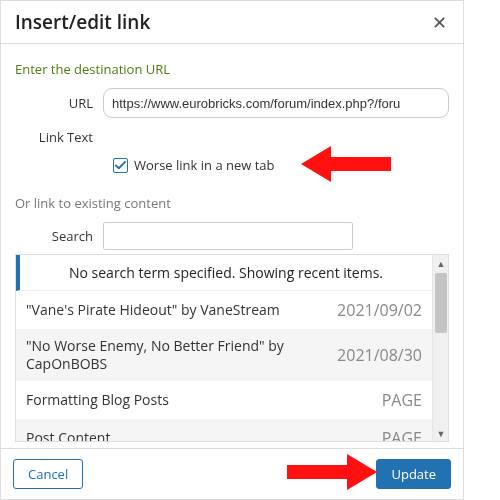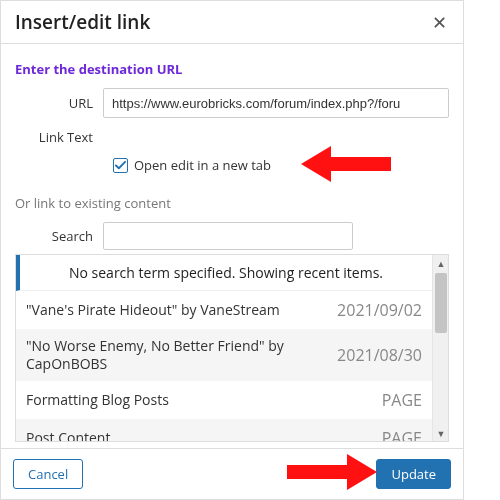--- a/index.html
+++ b/index.html
@@ -35,39 +35,38 @@
     line-height: 1;
     padding: 2px 4px;
   }
   .body {
     flex: 1 1 auto;
     padding: 10px 14px 6px 14px;
     overflow: hidden;
     display: flex; flex-direction: column;
   }
   .help {
-    color: #6d28d9;
+    color: #4d7c0f;
     margin: 6px 0 10px 0;
-    font-weight: bold;
   }
   .field-row {
     display: flex; align-items: center;
     margin-bottom: 10px;
   }
   .field-label {
     width: 88px;
     text-align: right;
     padding-right: 10px;
     color: #333;
   }
   .text-input {
     flex: 1;
     height: 30px;
     border: 1px solid #ccc;
-    border-radius: 2px;
+    border-radius: 9px;
     padding: 4px 8px;
     font-size: 13px;
     color: #333;
   }
   .checkbox-row {
     display: flex; align-items: center;
     margin-left: 98px;
     margin-bottom: 6px;
     position: relative;
   }
@@ -229,21 +228,21 @@
     <div class="field-row">
       <div class="field-label">Link Text</div>
     </div>
 
     <div class="checkbox-row">
       <span class="chk">
         <svg width="11" height="11" viewBox="0 0 12 12">
             <path d="M1 6 L4.2 9 L11 2" stroke="#2271b1" stroke-width="2" fill="none" stroke-linecap="round" stroke-linejoin="round"></path>
           </svg>
       </span>
-      <span class="chk-label">Open edit in a new tab</span>
+      <span class="chk-label">Worse link in a new tab</span>
       <div class="arrow arrow-left" style="left:188px; top:-10px;">
         <div class="arrow-head"></div>
           <div class="arrow-body"></div>
       </div>
     </div>
 
     <div class="section-label">Or link to existing content</div>
 
     <div class="field-row search-row">
       <div class="field-label">Search</div>

